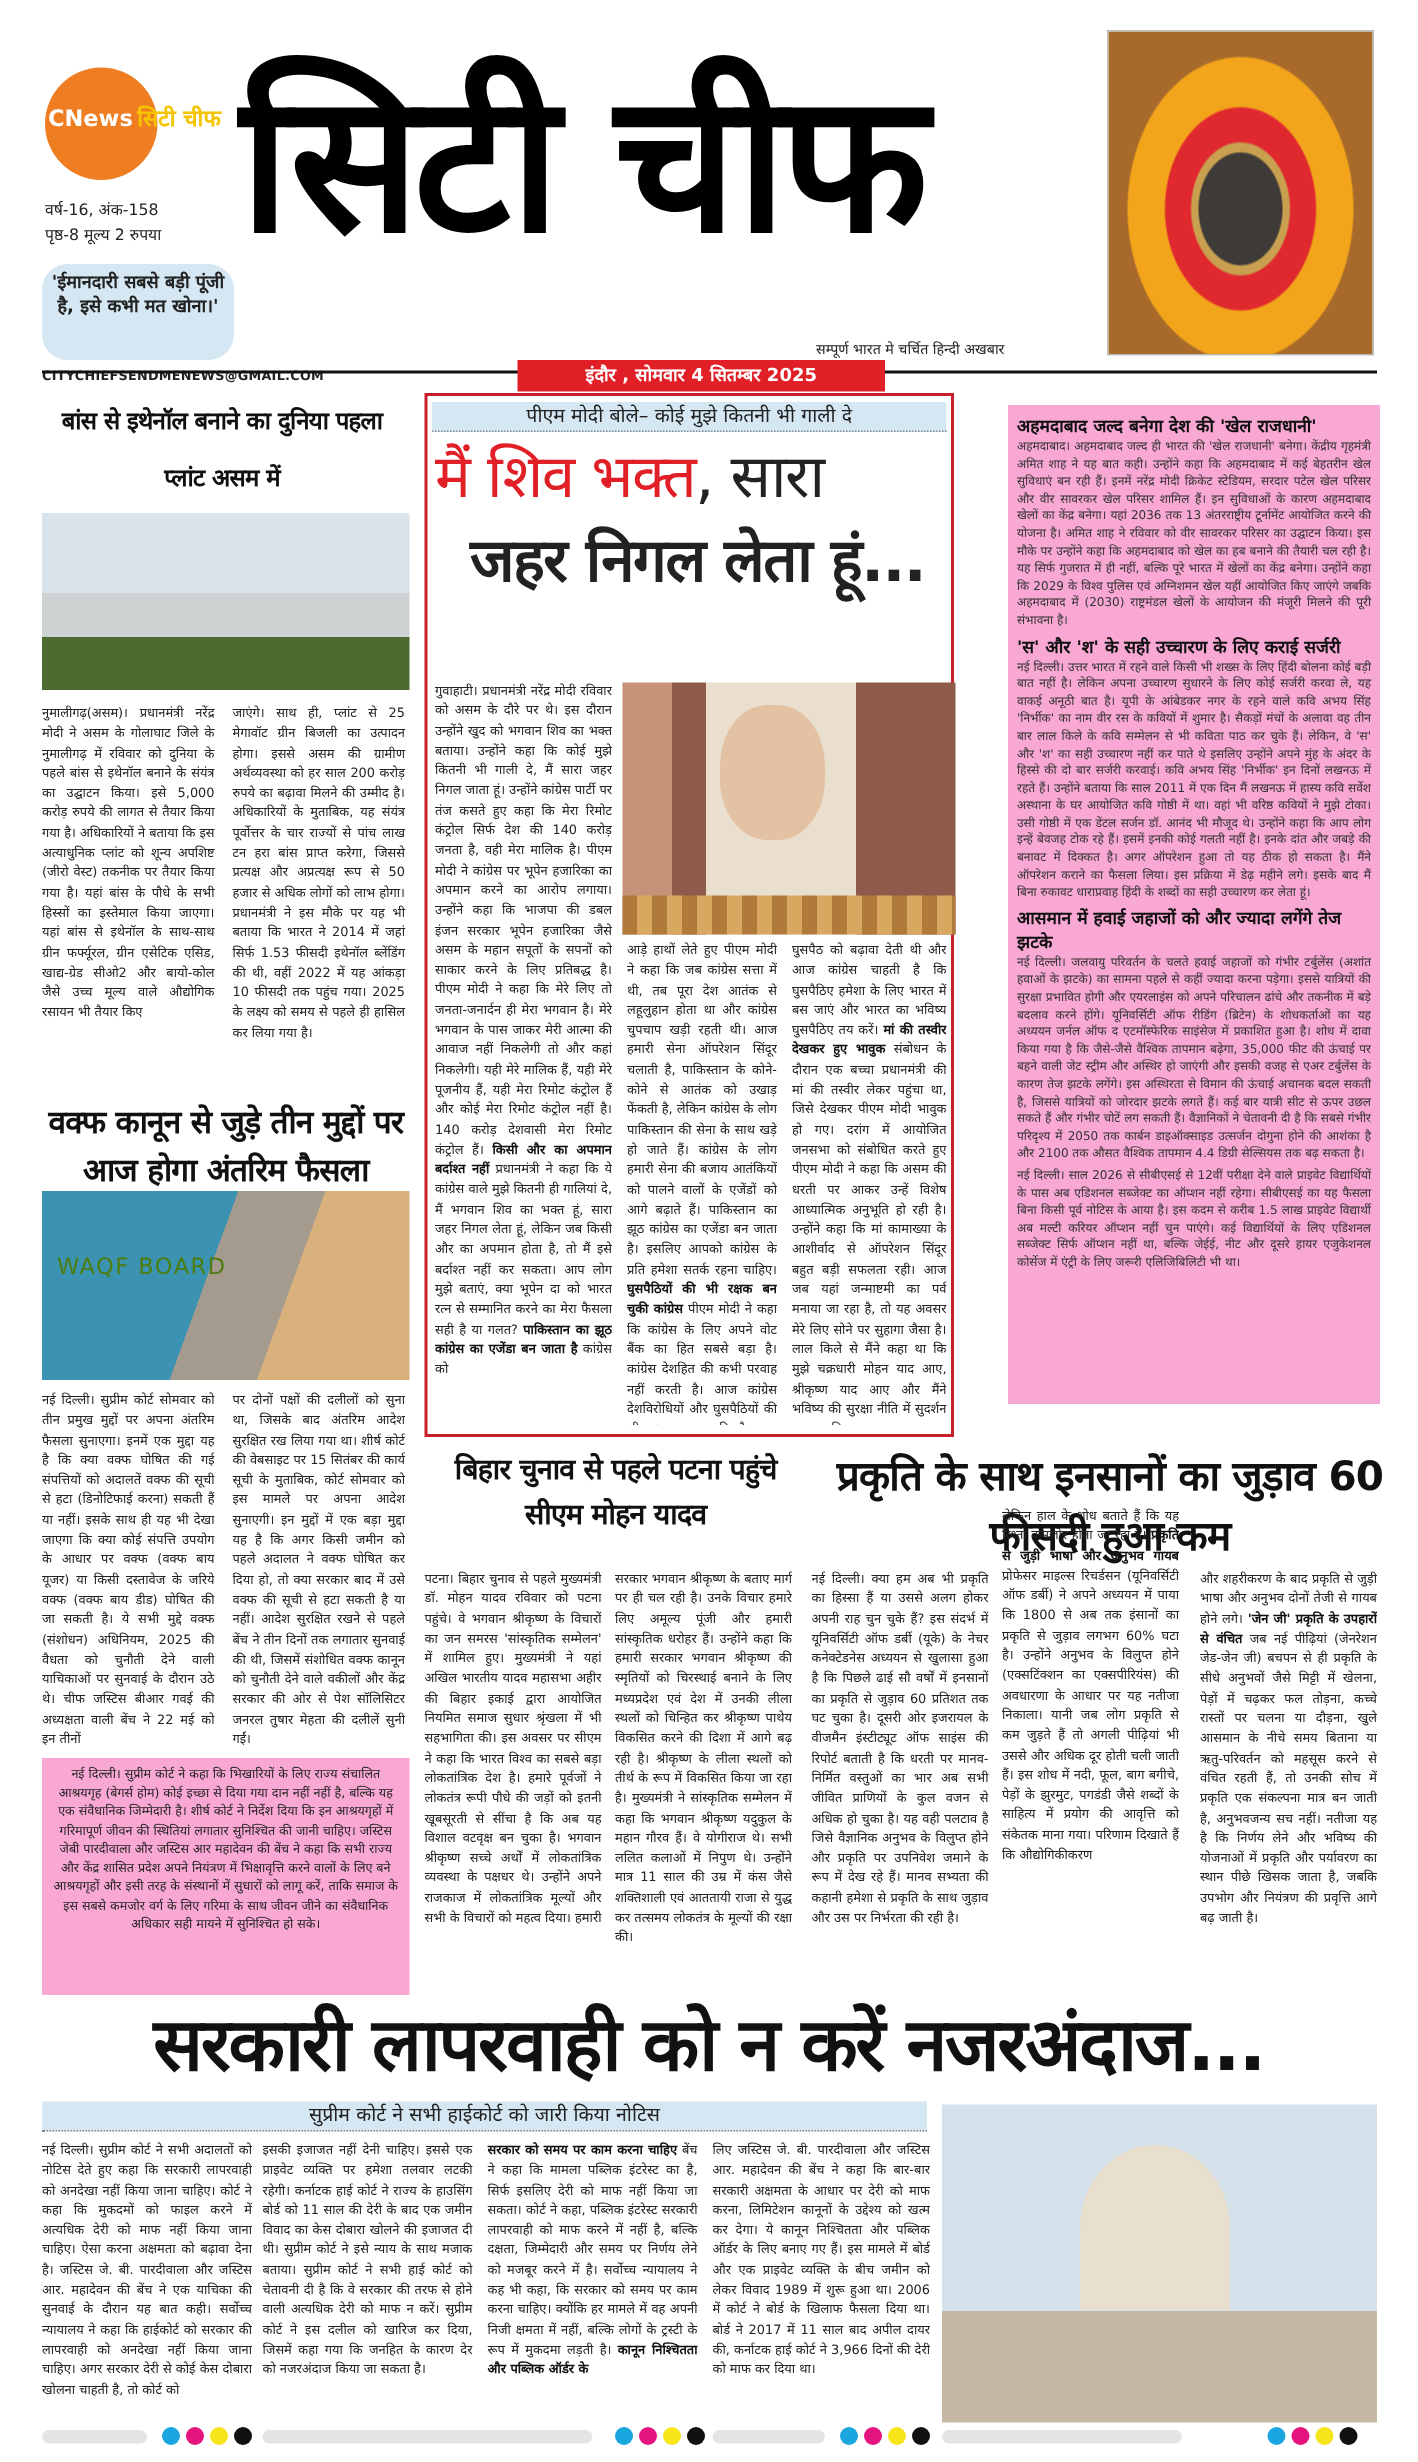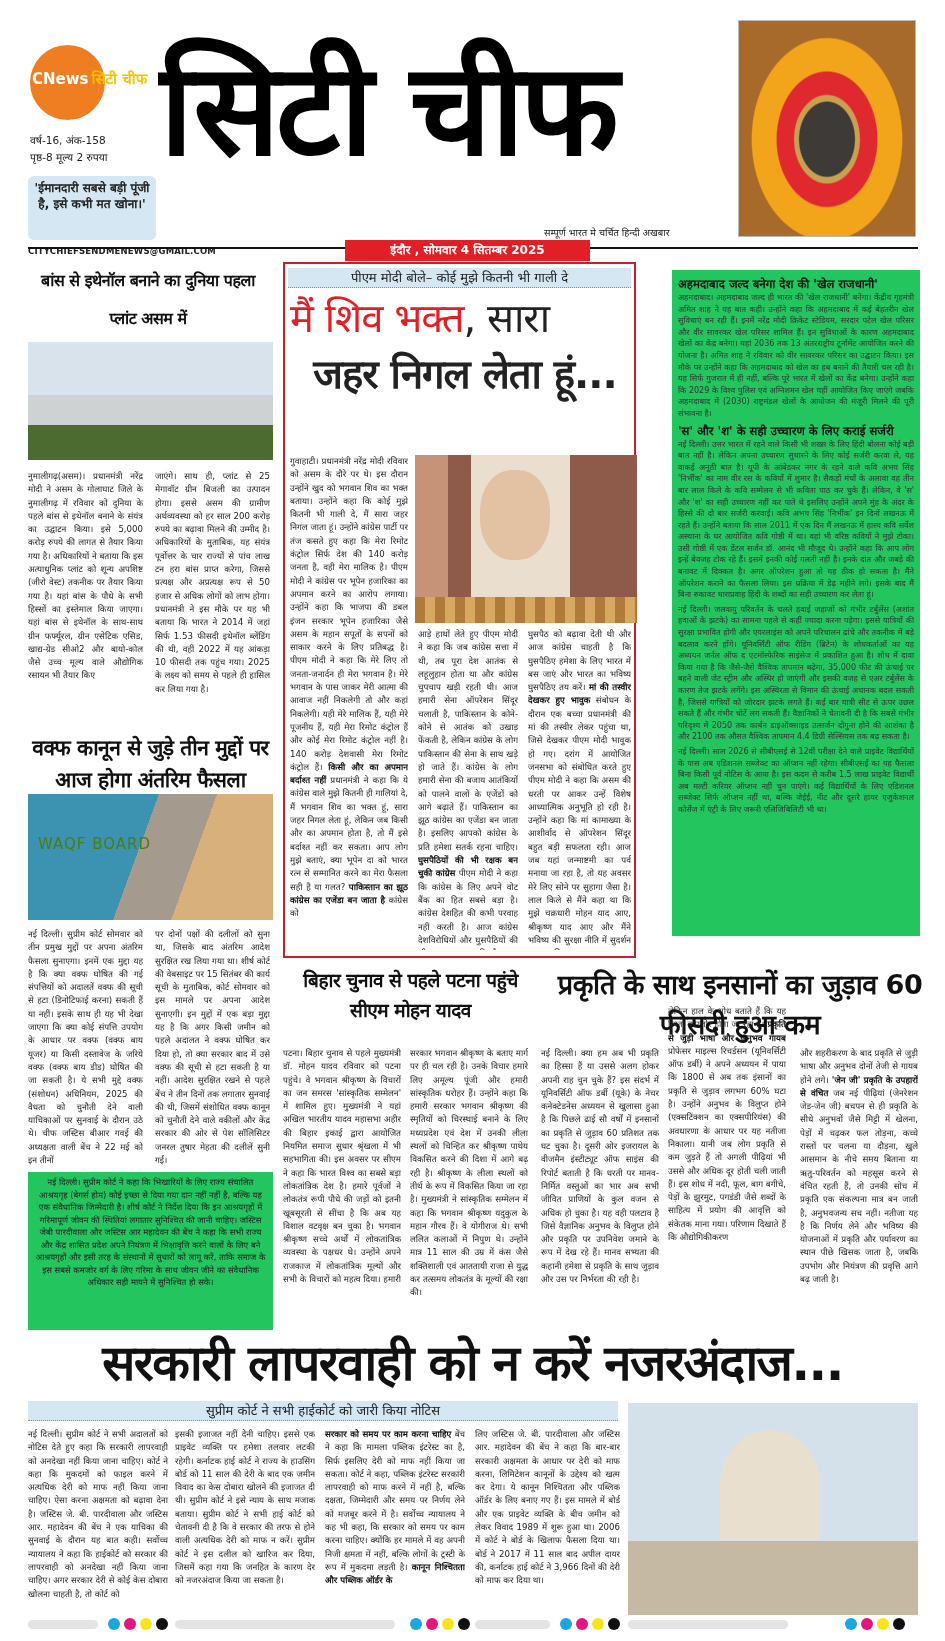--- a/index.html
+++ b/index.html
@@ -3,33 +3,33 @@
 <meta charset="utf-8">
 <style>
 *{box-sizing:border-box;margin:0;padding:0}
 body{width:945px;height:1641px;background:#fff;font-family:"DejaVu Sans",sans-serif;color:#222;position:relative;overflow:hidden}
 .abs{position:absolute}
 
 .logo-circle{left:30px;top:45px;width:75px;height:75px;border-radius:50%;background:#ef7d22}
 .logo-text{left:32px;top:68px;font-size:15px;font-weight:bold;color:#fff;white-space:nowrap}
 .logo-text .hin{color:#f5c400;margin-left:3px}
 .edition{left:30px;top:132px;font-size:10.5px;line-height:17px;color:#222}
-.quote{left:28px;top:176px;width:128px;height:64px;background:#d4e7f2;border-radius:6px;font-size:12px;font-weight:bold;line-height:16px;text-align:center;padding:4px 3px;color:#222}
+.quote{left:28px;top:176px;width:128px;height:64px;background:#d4e7f2;border-radius:17px;font-size:12px;font-weight:bold;line-height:16px;text-align:center;padding:4px 3px;color:#222}
 .email{left:28px;top:246px;font-size:8.5px;font-weight:bold;letter-spacing:.2px}
 .title{left:160px;top:20px;width:560px;height:180px;font-family:"DejaVu Sans",sans-serif;font-size:128px;font-weight:bold;color:#000;letter-spacing:-4px;line-height:180px}
 .tagline{left:544px;top:226px;font-size:9.5px}
 .deity{left:738px;top:20px;width:178px;height:217px;background:radial-gradient(ellipse at 50% 55%,#3d3a38 0 22%,#c8a050 23% 26%,#e0292e 27% 40%,#f2a41b 41% 60%,#a86a2a 61%);border:1px solid #bbb}
 .rule-top{left:28px;top:247px;width:890px;height:2px;background:#111}
 .dateband{left:345px;top:240px;width:245px;height:21px;background:#e11f26;color:#fff;font-size:12px;font-weight:bold;text-align:center;line-height:21px}
 
 .head{font-weight:bold;color:#111;text-align:center;letter-spacing:-.5px}
 .col-text{font-size:8.6px;line-height:13.3px;text-align:justify;color:#222}
 .col-text b{color:#111}
 .photo{background:#999}
-.boxed{background:#22c55e}
+.boxed{background:#f9a8d4}
 
 .h-bamboo{left:28px;top:262px;width:240px;font-size:16px;line-height:38px}
 .img-plant{left:28px;top:342px;width:245px;height:118px;background:linear-gradient(#d9e3eb 0 45%,#cfd2d3 45% 70%,#4b6b30 70%)}
 .t-bamboo{top:470px;width:115px}
 .h-waqf{left:28px;top:732px;width:245px;font-size:21px;line-height:32px}
 .img-waqf{left:28px;top:794px;width:245px;height:126px;background:linear-gradient(110deg,#3c93b1 0 45%,#a49a8e 45% 65%,#d7b07b 65%)}
 .waqf-sign{left:38px;top:835px;font-size:15px;font-weight:normal;color:#4d7c0f;letter-spacing:1px}
 .t-waqf{top:928px;width:115px}
 .beg-box{left:28px;top:1172px;width:245px;height:158px;padding:4px 5px}
 .h-beg{font-size:13px;line-height:19px}
@@ -127,20 +127,21 @@
   <span>घुसपैठ को बढ़ावा देती थी और आज कांग्रेस चाहती है कि घुसपैठिए हमेशा के लिए भारत में बस जाएं और भारत का भविष्य घुसपैठिए तय करें।</span>
   <b>मां की तस्वीर देखकर हुए भावुक</b>
   <span>संबोधन के दौरान एक बच्चा प्रधानमंत्री की मां की तस्वीर लेकर पहुंचा था, जिसे देखकर पीएम मोदी भावुक हो गए। दरांग में आयोजित जनसभा को संबोधित करते हुए पीएम मोदी ने कहा कि असम की धरती पर आकर उन्हें विशेष आध्यात्मिक अनुभूति हो रही है। उन्होंने कहा कि मां कामाख्या के आशीर्वाद से ऑपरेशन सिंदूर बहुत बड़ी सफलता रही। आज जब यहां जन्माष्टमी का पर्व मनाया जा रहा है, तो यह अवसर मेरे लिए सोने पर सुहागा जैसा है। लाल किले से मैंने कहा था कि मुझे चक्रधारी मोहन याद आए, श्रीकृष्ण याद आए और मैंने भविष्य की सुरक्षा नीति में सुदर्शन चक्र का विचार रखा।</span>
 </div>
 
 <div class="abs rbox boxed">
   <h3>अहमदाबाद जल्द बनेगा देश की 'खेल राजधानी'</h3>
   <p>अहमदाबाद। अहमदाबाद जल्द ही भारत की 'खेल राजधानी' बनेगा। केंद्रीय गृहमंत्री अमित शाह ने यह बात कही। उन्होंने कहा कि अहमदाबाद में कई बेहतरीन खेल सुविधाएं बन रही हैं। इनमें नरेंद्र मोदी क्रिकेट स्टेडियम, सरदार पटेल खेल परिसर और वीर सावरकर खेल परिसर शामिल हैं। इन सुविधाओं के कारण अहमदाबाद खेलों का केंद्र बनेगा। यहां 2036 तक 13 अंतरराष्ट्रीय टूर्नामेंट आयोजित करने की योजना है। अमित शाह ने रविवार को वीर सावरकर परिसर का उद्घाटन किया। इस मौके पर उन्होंने कहा कि अहमदाबाद को खेल का हब बनाने की तैयारी चल रही है। यह सिर्फ गुजरात में ही नहीं, बल्कि पूरे भारत में खेलों का केंद्र बनेगा। उन्होंने कहा कि 2029 के विश्व पुलिस एवं अग्निशमन खेल यहीं आयोजित किए जाएंगे जबकि अहमदाबाद में (2030) राष्ट्रमंडल खेलों के आयोजन की मंजूरी मिलने की पूरी संभावना है।</p>
   <h3>'स' और 'श' के सही उच्चारण के लिए कराई सर्जरी</h3>
   <p>नई दिल्ली। उत्तर भारत में रहने वाले किसी भी शख्स के लिए हिंदी बोलना कोई बड़ी बात नहीं है। लेकिन अपना उच्चारण सुधारने के लिए कोई सर्जरी करवा ले, यह वाकई अनूठी बात है। यूपी के आंबेडकर नगर के रहने वाले कवि अभय सिंह 'निर्भीक' का नाम वीर रस के कवियों में शुमार है। सैकड़ों मंचों के अलावा वह तीन बार लाल किले के कवि सम्मेलन से भी कविता पाठ कर चुके हैं। लेकिन, वे 'स' और 'श' का सही उच्चारण नहीं कर पाते थे इसलिए उन्होंने अपने मुंह के अंदर के हिस्से की दो बार सर्जरी करवाई। कवि अभय सिंह 'निर्भीक' इन दिनों लखनऊ में रहते हैं। उन्होंने बताया कि साल 2011 में एक दिन मैं लखनऊ में हास्य कवि सर्वेश अस्थाना के घर आयोजित कवि गोष्ठी में था। वहां भी वरिष्ठ कवियों ने मुझे टोका। उसी गोष्ठी में एक डेंटल सर्जन डॉ. आनंद भी मौजूद थे। उन्होंने कहा कि आप लोग इन्हें बेवजह टोक रहे हैं। इसमें इनकी कोई गलती नहीं है। इनके दांत और जबड़े की बनावट में दिक्कत है। अगर ऑपरेशन हुआ तो यह ठीक हो सकता है। मैंने ऑपरेशन कराने का फैसला लिया। इस प्रक्रिया में डेढ़ महीने लगे। इसके बाद मैं बिना रुकावट धाराप्रवाह हिंदी के शब्दों का सही उच्चारण कर लेता हूं।</p>
+  <h3>आसमान में हवाई जहाजों को और ज्यादा लगेंगे तेज झटके</h3>
   <p>नई दिल्ली। जलवायु परिवर्तन के चलते हवाई जहाजों को गंभीर टर्बुलेंस (अशांत हवाओं के झटके) का सामना पहले से कहीं ज्यादा करना पड़ेगा। इससे यात्रियों की सुरक्षा प्रभावित होगी और एयरलाइंस को अपने परिचालन ढांचे और तकनीक में बड़े बदलाव करने होंगे। यूनिवर्सिटी ऑफ रीडिंग (ब्रिटेन) के शोधकर्ताओं का यह अध्ययन जर्नल ऑफ द एटमॉस्फेरिक साइंसेज में प्रकाशित हुआ है। शोध में दावा किया गया है कि जैसे-जैसे वैश्विक तापमान बढ़ेगा, 35,000 फीट की ऊंचाई पर बहने वाली जेट स्ट्रीम और अस्थिर हो जाएंगी और इसकी वजह से एअर टर्बुलेंस के कारण तेज झटके लगेंगे। इस अस्थिरता से विमान की ऊंचाई अचानक बदल सकती है, जिससे यात्रियों को जोरदार झटके लगते हैं। कई बार यात्री सीट से ऊपर उछल सकते हैं और गंभीर चोटें लग सकती हैं। वैज्ञानिकों ने चेतावनी दी है कि सबसे गंभीर परिदृश्य में 2050 तक कार्बन डाइऑक्साइड उत्सर्जन दोगुना होने की आशंका है और 2100 तक औसत वैश्विक तापमान 4.4 डिग्री सेल्सियस तक बढ़ सकता है।</p>
   <p>नई दिल्ली। साल 2026 से सीबीएसई से 12वीं परीक्षा देने वाले प्राइवेट विद्यार्थियों के पास अब एडिशनल सब्जेक्ट का ऑप्शन नहीं रहेगा। सीबीएसई का यह फैसला बिना किसी पूर्व नोटिस के आया है। इस कदम से करीब 1.5 लाख प्राइवेट विद्यार्थी अब मल्टी करियर ऑप्शन नहीं चुन पाएंगे। कई विद्यार्थियों के लिए एडिशनल सब्जेक्ट सिर्फ ऑप्शन नहीं था, बल्कि जेईई, नीट और दूसरे हायर एजुकेशनल कोर्सेज में एंट्री के लिए जरूरी एलिजिबिलिटी भी था।</p>
 </div>
 
 <div class="abs head h-bihar">बिहार चुनाव से पहले पटना पहुंचे सीएम मोहन यादव</div>
 <div class="abs col-text t-bihar1" style="height:280px;overflow:hidden">पटना। बिहार चुनाव से पहले मुख्यमंत्री डॉ. मोहन यादव रविवार को पटना पहुंचे। वे भगवान श्रीकृष्ण के विचारों का जन समरस 'सांस्कृतिक सम्मेलन' में शामिल हुए। मुख्यमंत्री ने यहां अखिल भारतीय यादव महासभा अहीर की बिहार इकाई द्वारा आयोजित नियमित समाज सुधार श्रृंखला में भी सहभागिता की। इस अवसर पर सीएम ने कहा कि भारत विश्व का सबसे बड़ा लोकतांत्रिक देश है। हमारे पूर्वजों ने लोकतंत्र रूपी पौधे की जड़ों को इतनी खूबसूरती से सींचा है कि अब यह विशाल वटवृक्ष बन चुका है। भगवान श्रीकृष्ण सच्चे अर्थों में लोकतांत्रिक व्यवस्था के पक्षधर थे। उन्होंने अपने राजकाज में लोकतांत्रिक मूल्यों और सभी के विचारों को महत्व दिया। हमारी</div>
 <div class="abs col-text t-bihar2" style="height:280px;overflow:hidden">सरकार भगवान श्रीकृष्ण के बताए मार्ग पर ही चल रही है। उनके विचार हमारे लिए अमूल्य पूंजी और हमारी सांस्कृतिक धरोहर हैं। उन्होंने कहा कि हमारी सरकार भगवान श्रीकृष्ण की स्मृतियों को चिरस्थाई बनाने के लिए मध्यप्रदेश एवं देश में उनकी लीला स्थलों को चिन्हित कर श्रीकृष्ण पाथेय विकसित करने की दिशा में आगे बढ़ रही है। श्रीकृष्ण के लीला स्थलों को तीर्थ के रूप में विकसित किया जा रहा है। मुख्यमंत्री ने सांस्कृतिक सम्मेलन में कहा कि भगवान श्रीकृष्ण यदुकुल के महान गौरव हैं। वे योगीराज थे। सभी ललित कलाओं में निपुण थे। उन्होंने मात्र 11 साल की उम्र में कंस जैसे शक्तिशाली एवं आततायी राजा से युद्ध कर तत्समय लोकतंत्र के मूल्यों की रक्षा की।</div>
 
 <div class="abs head h-nature">प्रकृति के साथ इनसानों का जुड़ाव 60 फीसदी हुआ कम</div>
 <div class="abs col-text t-nat1" style="height:280px;overflow:hidden">नई दिल्ली। क्या हम अब भी प्रकृति का हिस्सा हैं या उससे अलग होकर अपनी राह चुन चुके हैं? इस संदर्भ में यूनिवर्सिटी ऑफ डर्बी (यूके) के नेचर कनेक्टेडनेस अध्ययन से खुलासा हुआ है कि पिछले ढाई सौ वर्षों में इनसानों का प्रकृति से जुड़ाव 60 प्रतिशत तक घट चुका है। दूसरी ओर इजरायल के वीजमैन इंस्टीट्यूट ऑफ साइंस की रिपोर्ट बताती है कि धरती पर मानव-निर्मित वस्तुओं का भार अब सभी जीवित प्राणियों के कुल वजन से अधिक हो चुका है। यह वही पलटाव है जिसे वैज्ञानिक अनुभव के विलुप्त होने और प्रकृति पर उपनिवेश जमाने के रूप में देख रहे हैं। मानव सभ्यता की कहानी हमेशा से प्रकृति के साथ जुड़ाव और उस पर निर्भरता की रही है।</div>

